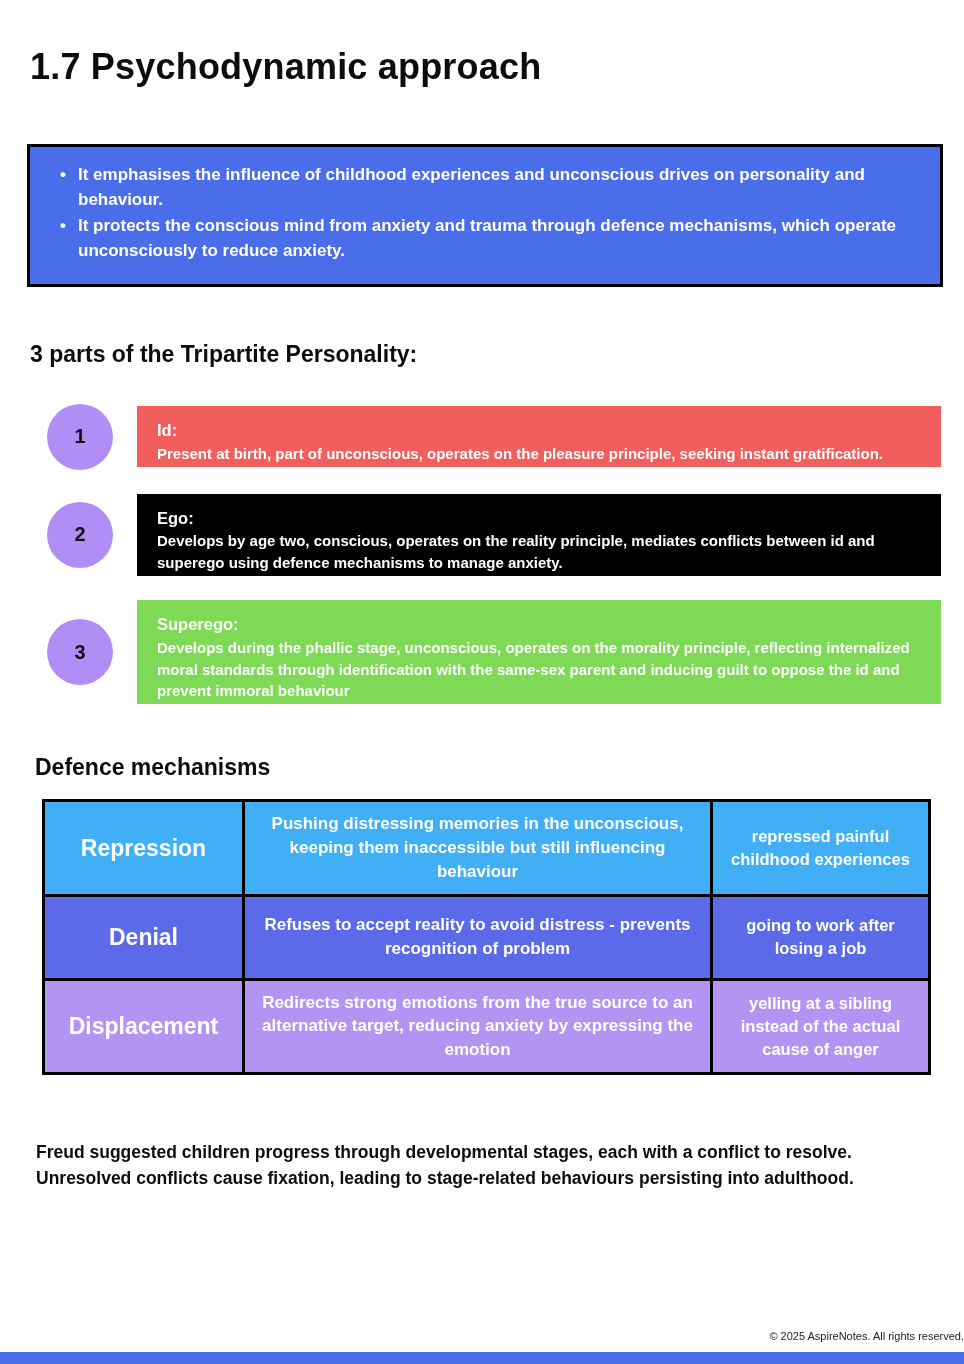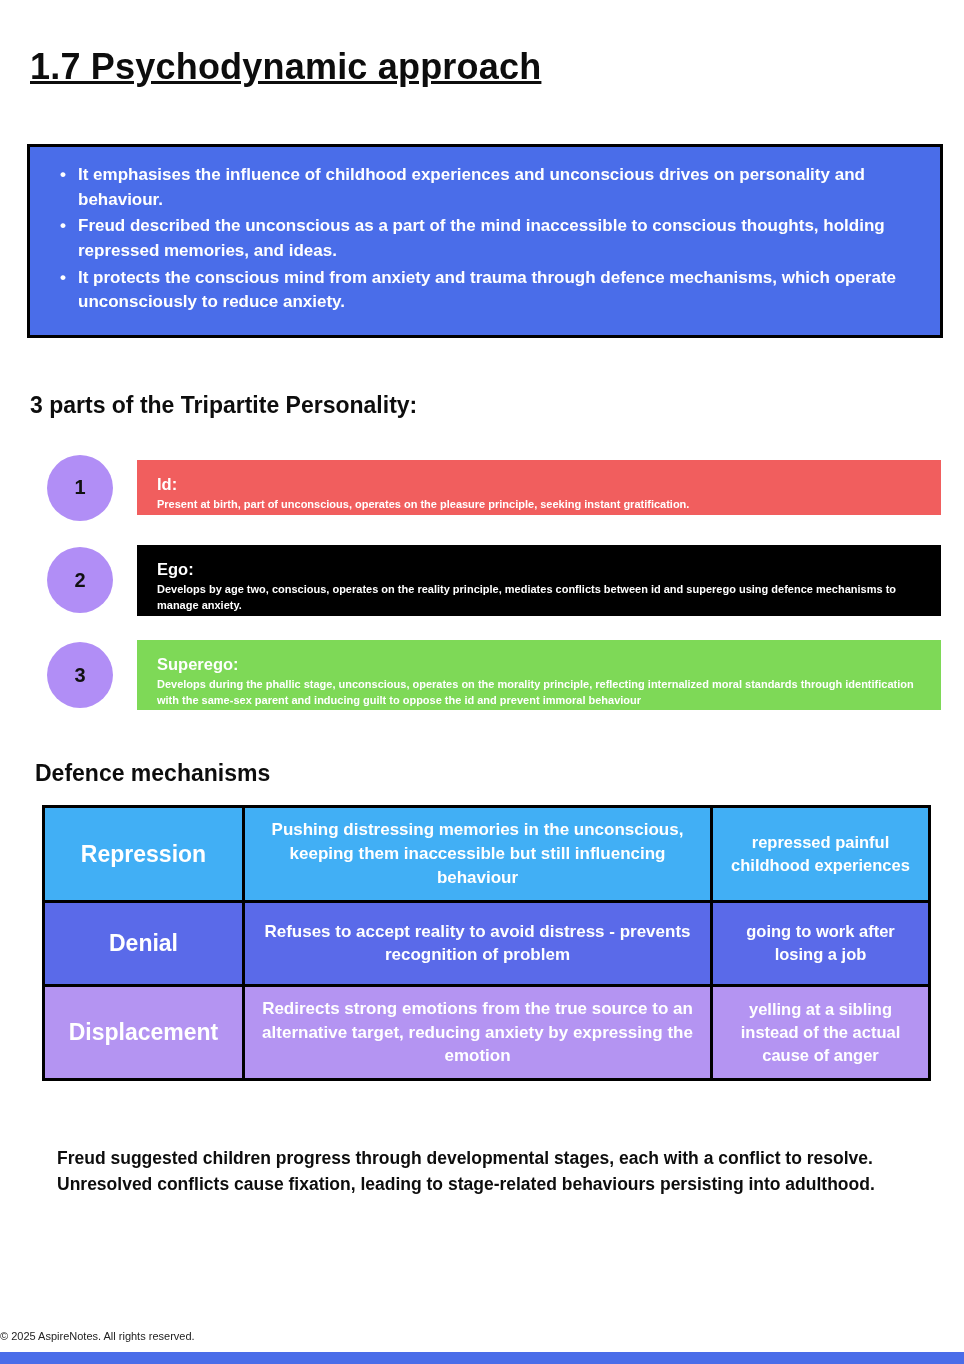--- a/index.html
+++ b/index.html
@@ -13,21 +13,20 @@
     color:#111;
     overflow:hidden;
     box-sizing:border-box;
     padding-top:46px;
   }
   h1.title{
     margin:0 0 0 30px;
     font-size:36px;
     letter-spacing:.2px;
     color:#0d0d0d;
-    text-decoration:underline;
   }
   .intro-box{
     margin:56px 21px 0 27px;
     border:3px solid #000;
     color:#fff;
     padding:16px 26px 18px 26px;
     box-sizing:border-box;
   }
   .intro-box ul{list-style:none;margin:0;padding:0;}
   .intro-box li{
@@ -62,21 +61,21 @@
     color:#111;
   }
   .tri-box{
     flex:1;
     margin-left:24px;
     color:#fff;
     padding:13px 20px 2px 20px;
     box-sizing:border-box;
   }
   .tri-label{font-size:16.5px;line-height:1.45;}
-  .tri-text{font-size:11px;line-height:1.45;}
+  .tri-text{font-size:15px;line-height:1.45;}
   table.def-table{
     border-collapse:collapse;
     margin:18px 0 0 42px;
     width:886px;
     table-layout:fixed;
   }
   .def-table td{
     border:3px solid #000;
     color:#fff;
     text-align:center;
@@ -87,52 +86,51 @@
   }
   .def-table .term{font-size:23px;}
   .def-table .definition{font-size:17px;}
   .def-table .example{font-size:16.5px;}
   .def-table tr{height:84px;}
   .def-table tr.row-3{height:88px;}
   col.c1{width:200px;}
   col.c2{width:468px;}
   col.c3{width:218px;}
   .closing{
-    margin:64px 50px 0 57px;
+    margin:64px 50px 0 36px;
     max-width:862px;
     font-size:17.5px;
     line-height:1.5;
     color:#0d0d0d;
   }
   .footer-text{
     position:absolute;
     left:0;right:0;
     bottom:22px;
-    text-align:left;
+    text-align:right;
     font-size:11px;
     font-weight:normal;
     color:#222;
   }
   .footer-bar{
     position:absolute;
     left:0;right:0;bottom:0;
     height:12px;
   }
 </style>
 </head>
 <body>
 
 <div class="page">
 
   <h1 class="title">1.7 Psychodynamic approach</h1>
 
   <div class="intro-box" style="background-color: rgb(74, 109, 233);">
     <ul>
       <li>It emphasises the influence of childhood experiences and unconscious drives on personality and behaviour.</li>
-      <li>Freud described the unconscious as a part of the mind inaccessible to conscious thoughts, holding repressed memories, and ideas.</li>
       <li>It protects the conscious mind from anxiety and trauma through defence mechanisms, which operate unconsciously to reduce anxiety.</li>
     </ul>
   </div>
 
   <h2 class="section">3 parts of the Tripartite Personality:</h2>
 
   <div class="tri-list">
 
     <div class="tri-row">
       <div class="tri-num" style="background-color: rgb(177, 142, 246);">1</div>

